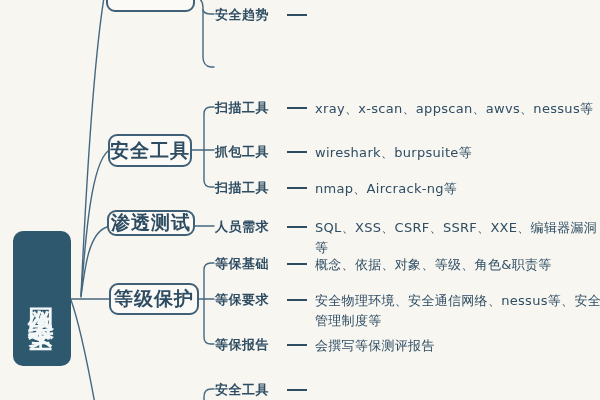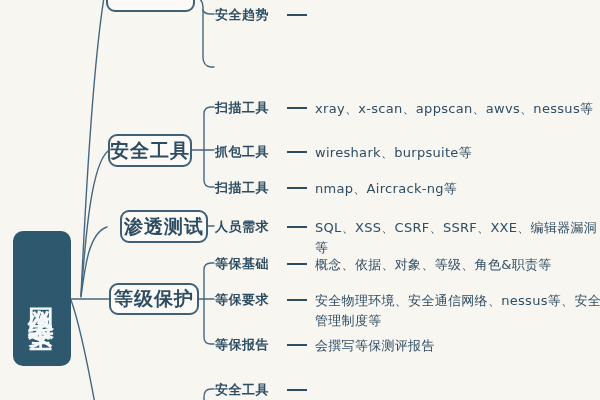--- a/index.html
+++ b/index.html
@@ -21,21 +21,21 @@
 
   .branch{
     position:absolute;z-index:2;
     background:#fbfaf7;border:2px solid #3f6076;border-radius:9px;
     color:#2e4d63;font-weight:bold;font-size:19px;letter-spacing:1px;
     display:flex;align-items:center;justify-content:center;
     box-sizing:border-box;
   }
   .b-top{left:106px;top:-24px;width:89px;height:36px}
   .b-tools{left:108px;top:134px;width:84px;height:33px}
-  .b-pentest{left:120px;top:210px;width:88px;height:33px}
+  .b-pentest{left:107px;top:210px;width:88px;height:26px}
   .b-level{left:109px;top:283px;width:90px;height:32px}
 
   .row{position:absolute;left:215px;display:flex;align-items:flex-start;z-index:2}
   .sub-label{
     flex:0 0 auto;font-weight:bold;font-size:13px;line-height:17px;
     color:#2e4d63;letter-spacing:0.5px;margin-right:18px;white-space:nowrap;
   }
   .dash{flex:0 0 20px;height:0;border-top:2px solid #2e4d63;margin:8px 8px 0 0}
   .desc{width:292px;font-size:13px;line-height:20px;color:#2e4d63;letter-spacing:0.3px}
 

